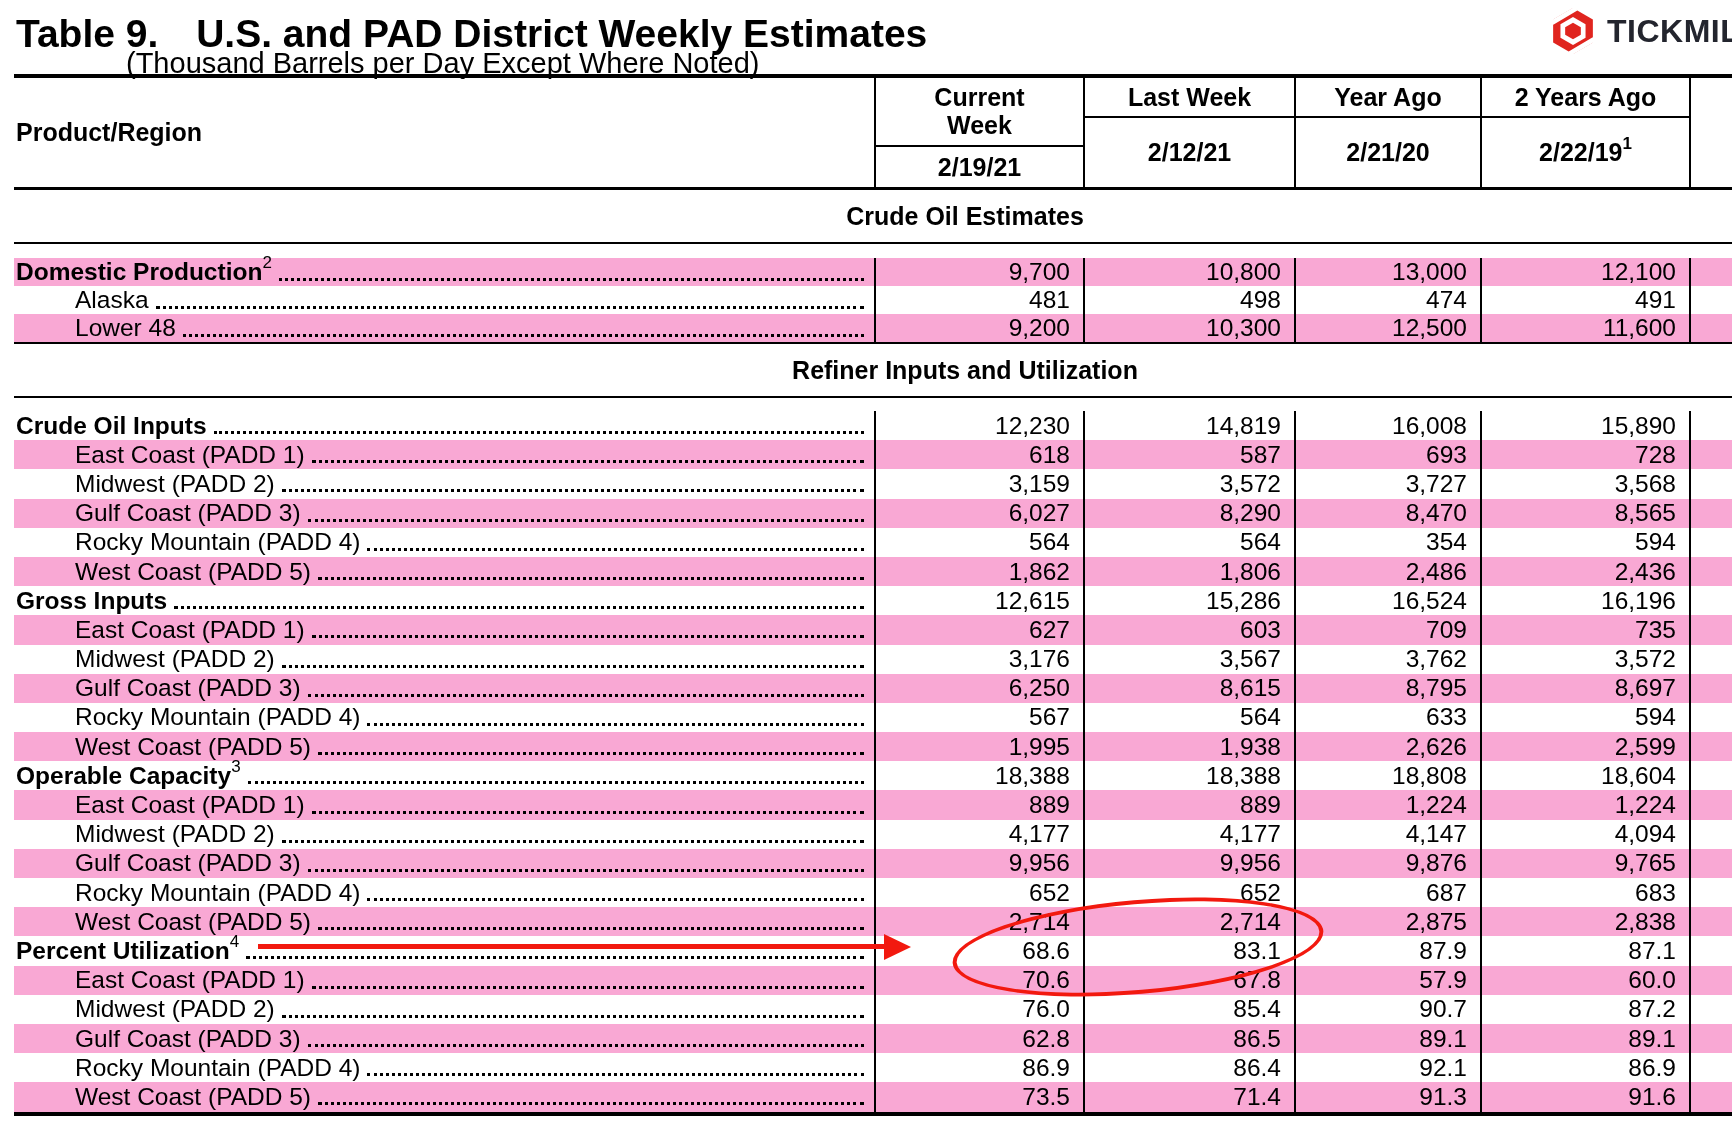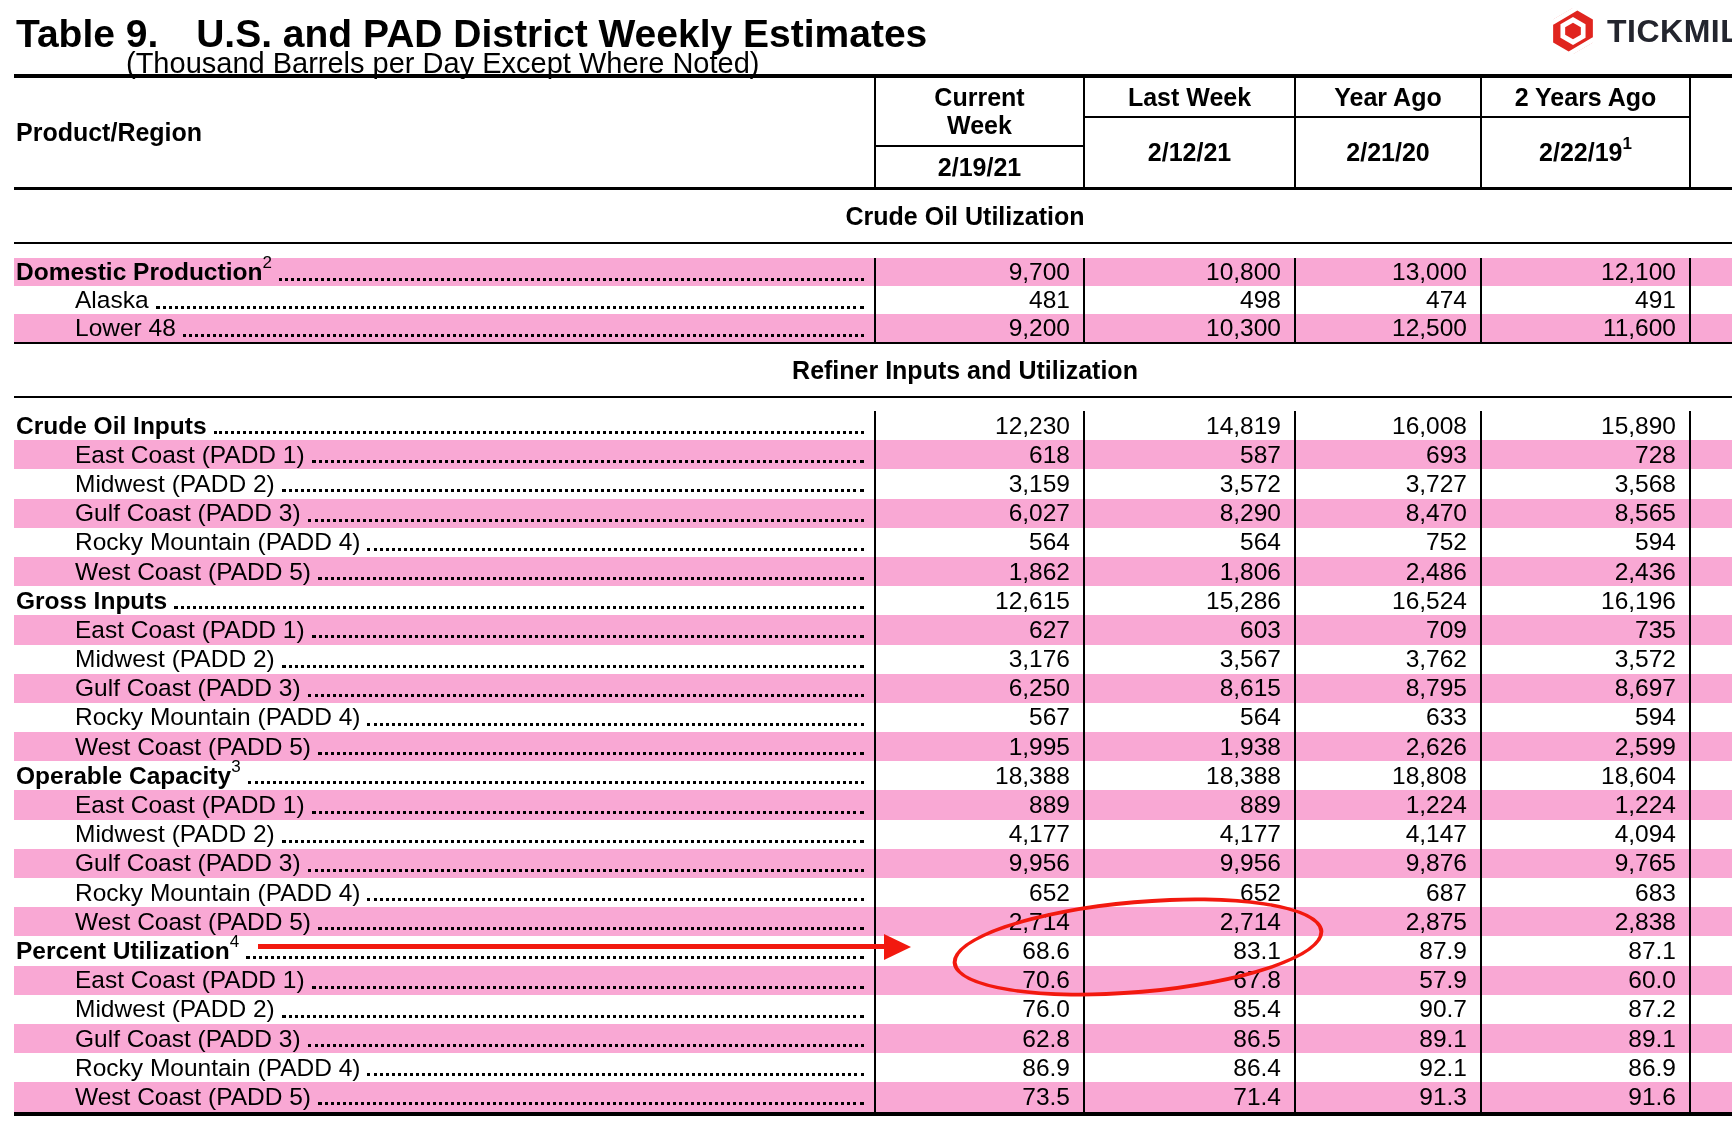--- a/index.html
+++ b/index.html
@@ -109,21 +109,21 @@
         <div class="hlabel">2 Years Ago</div>
         <div class="hdate">
           <span>2/22/19</span>
             <span class="sup">1</span>
         </div>
       </div>
       <div class="hcol sliver"></div>
     </div>
 
     <div class="band">
-      <div class="band-title">Crude Oil Utilization</div>
+      <div class="band-title">Crude Oil Estimates</div>
     </div>
     <div class="block block-0" id="rows-0">
         <div class="row shaded bold">
     <div class="c-label">
       <span class="lbl">Domestic Production</span>
             <span class="sup">2</span>
       <span class="leader"></span>
     </div>
     <div class="c-val w2">9,700</div>
     <div class="c-val w3">10,800</div>
@@ -210,21 +210,21 @@
     <div class="c-sliver"></div>
   </div>
         <div class="row indent">
     <div class="c-label">
       <span class="lbl">Rocky Mountain (PADD 4)</span>
             <span class="sup"></span>
       <span class="leader"></span>
     </div>
     <div class="c-val w2">564</div>
     <div class="c-val w3">564</div>
-    <div class="c-val w4">752</div>
+    <div class="c-val w4">354</div>
     <div class="c-val w5">594</div>
     <div class="c-sliver"></div>
   </div>
         <div class="row shaded indent">
     <div class="c-label">
       <span class="lbl">West Coast (PADD 5)</span>
             <span class="sup"></span>
       <span class="leader"></span>
     </div>
     <div class="c-val w2">1,862</div>

